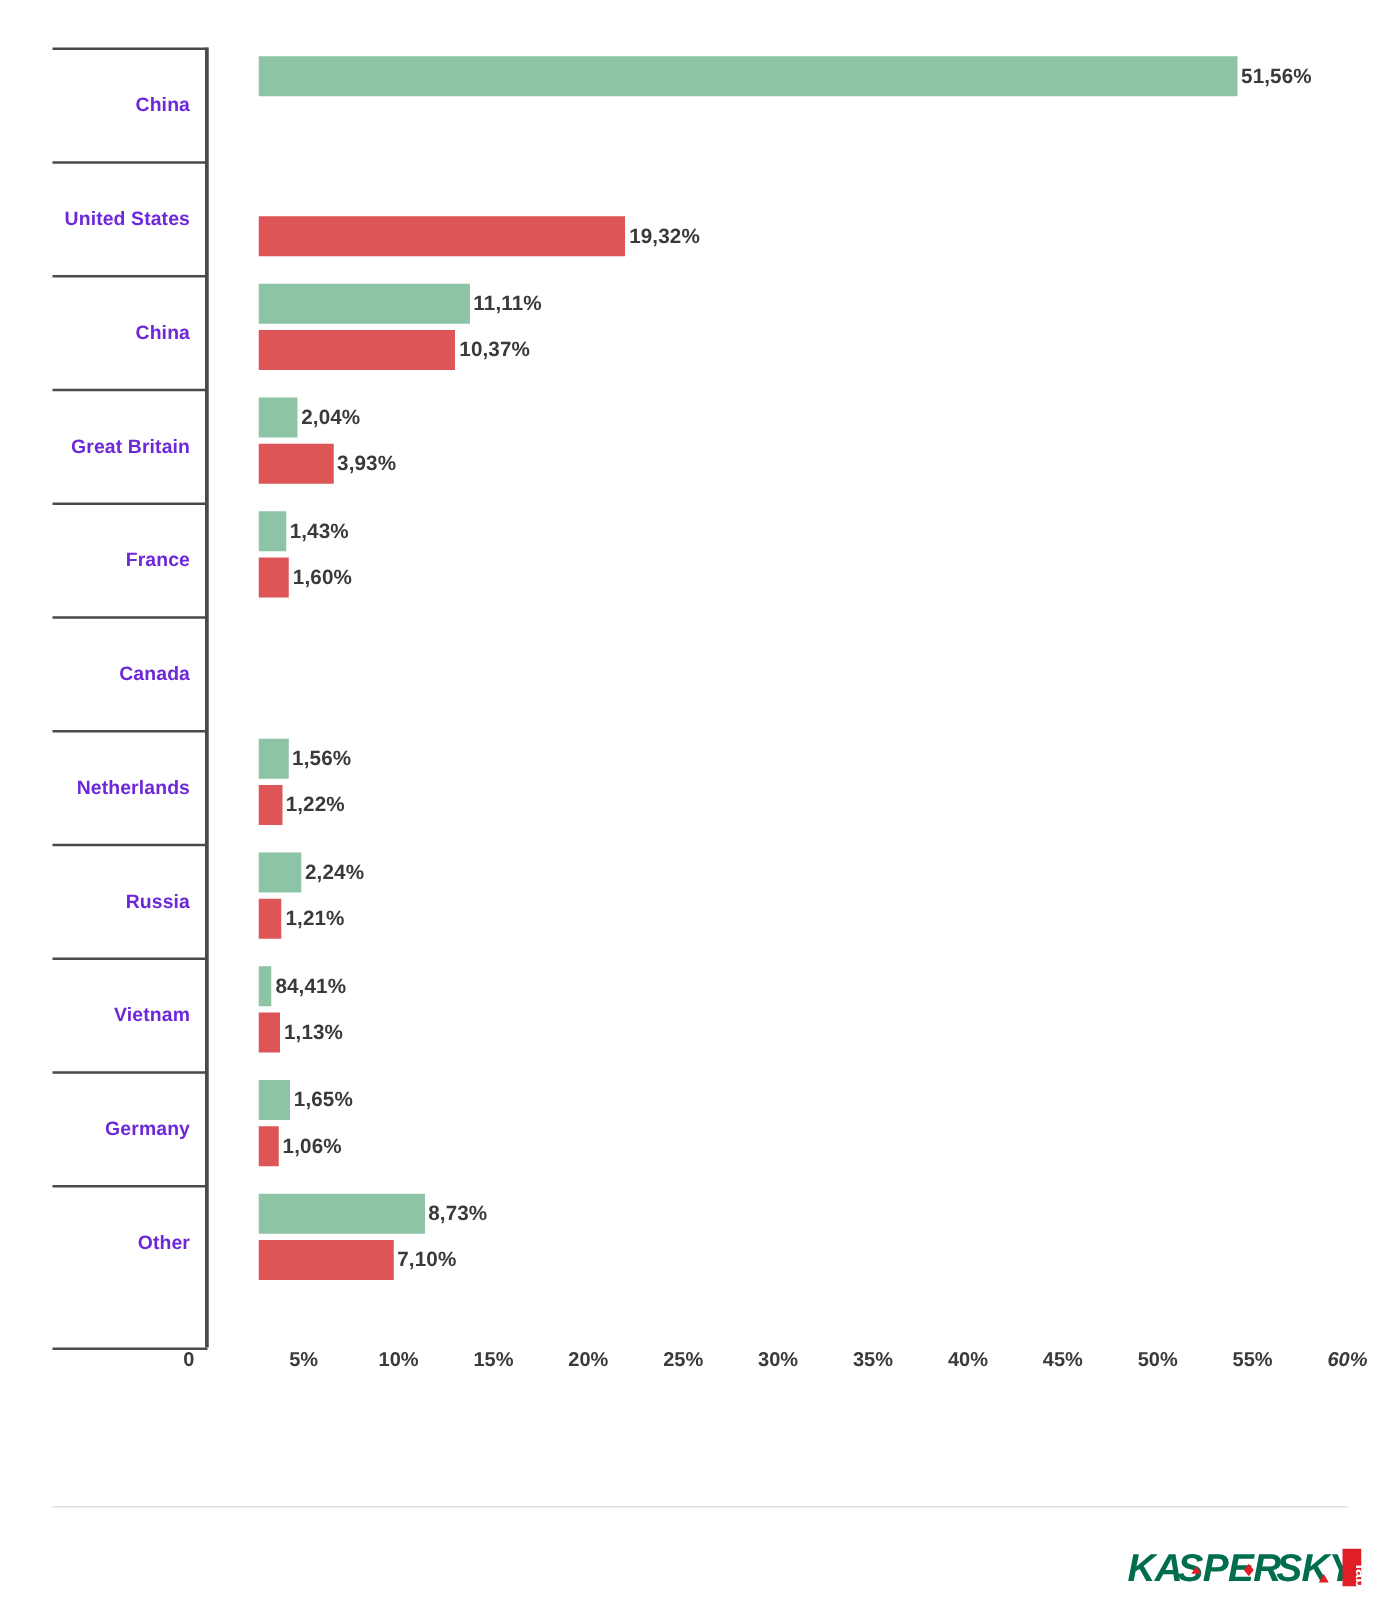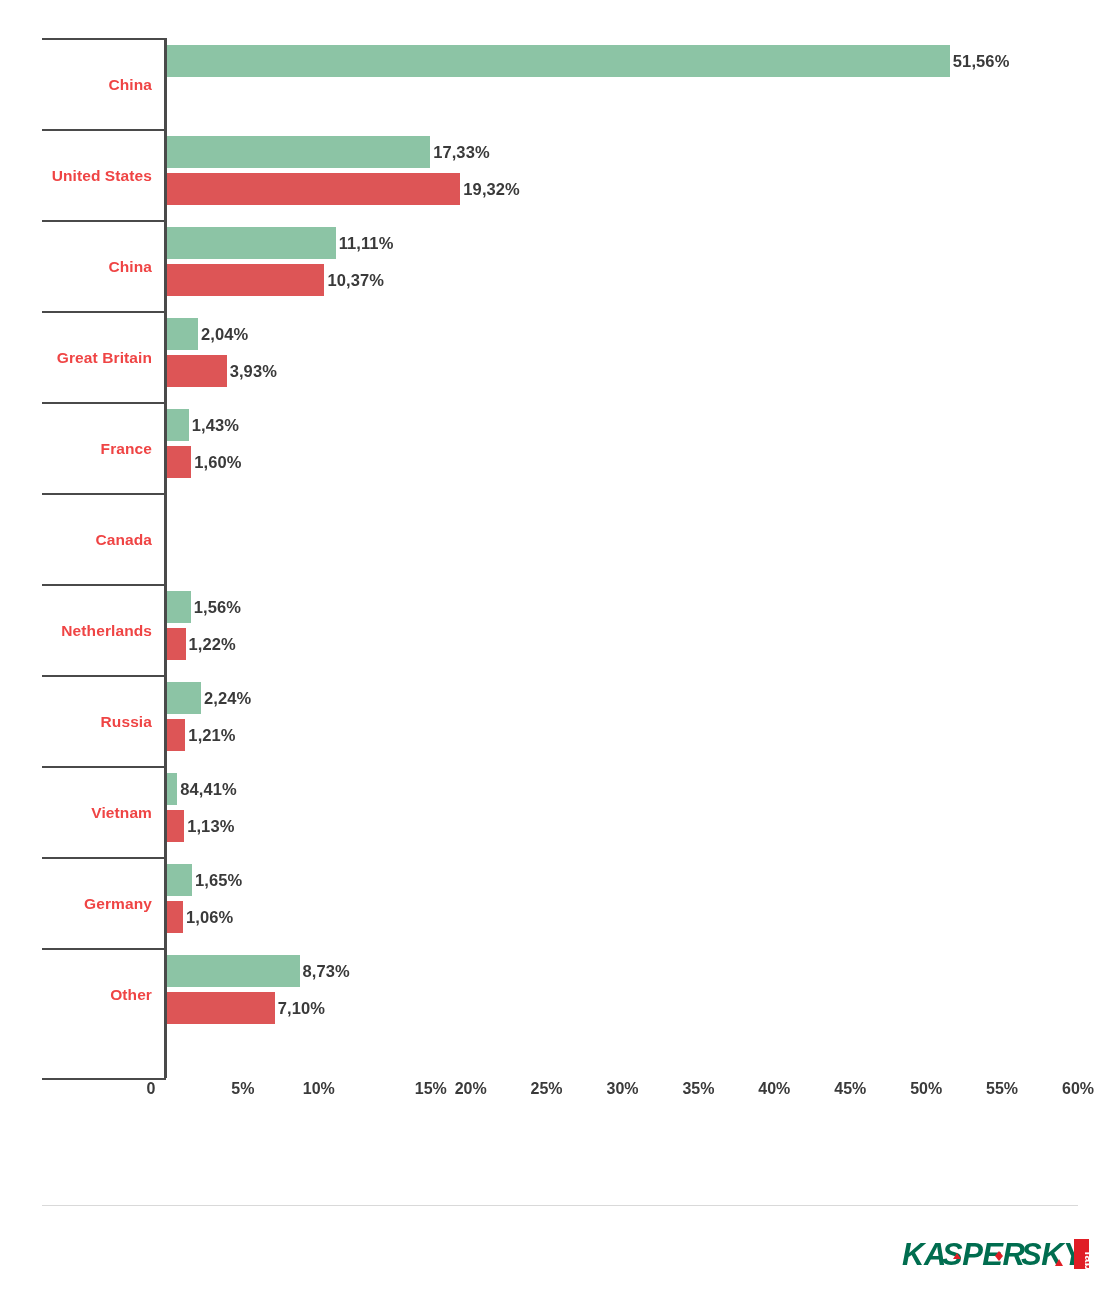--- a/index.html
+++ b/index.html
@@ -59,36 +59,37 @@
     position: absolute;
     left: 0;
     top: 0;
     width: 152px;
     height: 93px;
     display: flex;
     align-items: center;
     justify-content: flex-end;
     font-size: 15.5px;
     font-weight: 700;
-    color: #ef4444;
+    color: #6d28d9;
     letter-spacing: 0.1px;
   }
   .bars {
     position: absolute;
     left: 167px;
     top: 0;
     height: 91px;
     width: 950px;
   }
   .bar-wrap {
     position: absolute;
     left: 0;
     height: 32px;
     display: flex;
     align-items: center;
+    padding-left: 40px;
   }
   .bar-wrap.q3 { top: 7px; }
   .bar-wrap.q4 { top: 44px; }
   .bar {
     height: 32px;
     display: block;
   }
   .bar.q3 { background: #8cc4a5; }
   .bar.q4 { background: #dd5556; }
   .bar-value {
@@ -188,24 +189,20 @@
           <div class="bar-wrap q3">
             <span class="bar q3" style="width: 782.853px; background: rgb(140, 196, 165);"></span>
             <span class="bar-value">51,56%</span>
           </div>
         </div>
       </div>
       <div class="row">
         <div class="row-sep"></div>
         <div class="cat-label">United States</div>
         <div class="bars">
-          <div class="bar-wrap q3">
-            <span class="bar q3" style="width: 263.127px; background: rgb(140, 196, 165);"></span>
-            <span class="bar-value">17,33%</span>
-          </div>
           <div class="bar-wrap q4">
             <span class="bar q4" style="width: 293.342px; background: rgb(221, 85, 86);"></span>
             <span class="bar-value">19,32%</span>
           </div>
         </div>
       </div>
       <div class="row">
         <div class="row-sep"></div>
         <div class="cat-label">China</div>
         <div class="bars">
@@ -322,30 +319,30 @@
         </div>
       </div>
     </div>
 
   <div class="axis-bottom-line"></div>
 
   <div class="ticks" id="ticks">
       <div class="tick" style="left: 151px;">0</div>
       <div class="tick" style="left: 242.917px;">5%</div>
       <div class="tick" style="left: 318.833px;">10%</div>
-      <div class="tick" style="left: 394.75px; margin-left: 36px;">15%</div>
+      <div class="tick" style="left: 394.75px;">15%</div>
       <div class="tick" style="left: 470.667px;">20%</div>
       <div class="tick" style="left: 546.583px;">25%</div>
       <div class="tick" style="left: 622.5px;">30%</div>
       <div class="tick" style="left: 698.417px;">35%</div>
       <div class="tick" style="left: 774.333px;">40%</div>
       <div class="tick" style="left: 850.25px;">45%</div>
       <div class="tick" style="left: 926.167px;">50%</div>
       <div class="tick" style="left: 1002.08px;">55%</div>
-      <div class="tick" style="left: 1078px;">60%</div>
+      <div class="tick" style="left: 1078px; font-style: italic;">60%</div>
     </div>
 
 
   <div class="footer-divider"></div>
 
   <div class="brand-logo">
     <svg viewBox="0 0 200 46" width="200" height="46" aria-hidden="true">
       <g fill="#006d4f" font-family="Liberation Sans, sans-serif" font-weight="700">
         <text x="0" y="33" font-size="31" letter-spacing="-0.5" font-style="italic">KA</text>
         <text x="40" y="33" font-size="31" letter-spacing="-0.5" font-style="italic">SPER</text>

